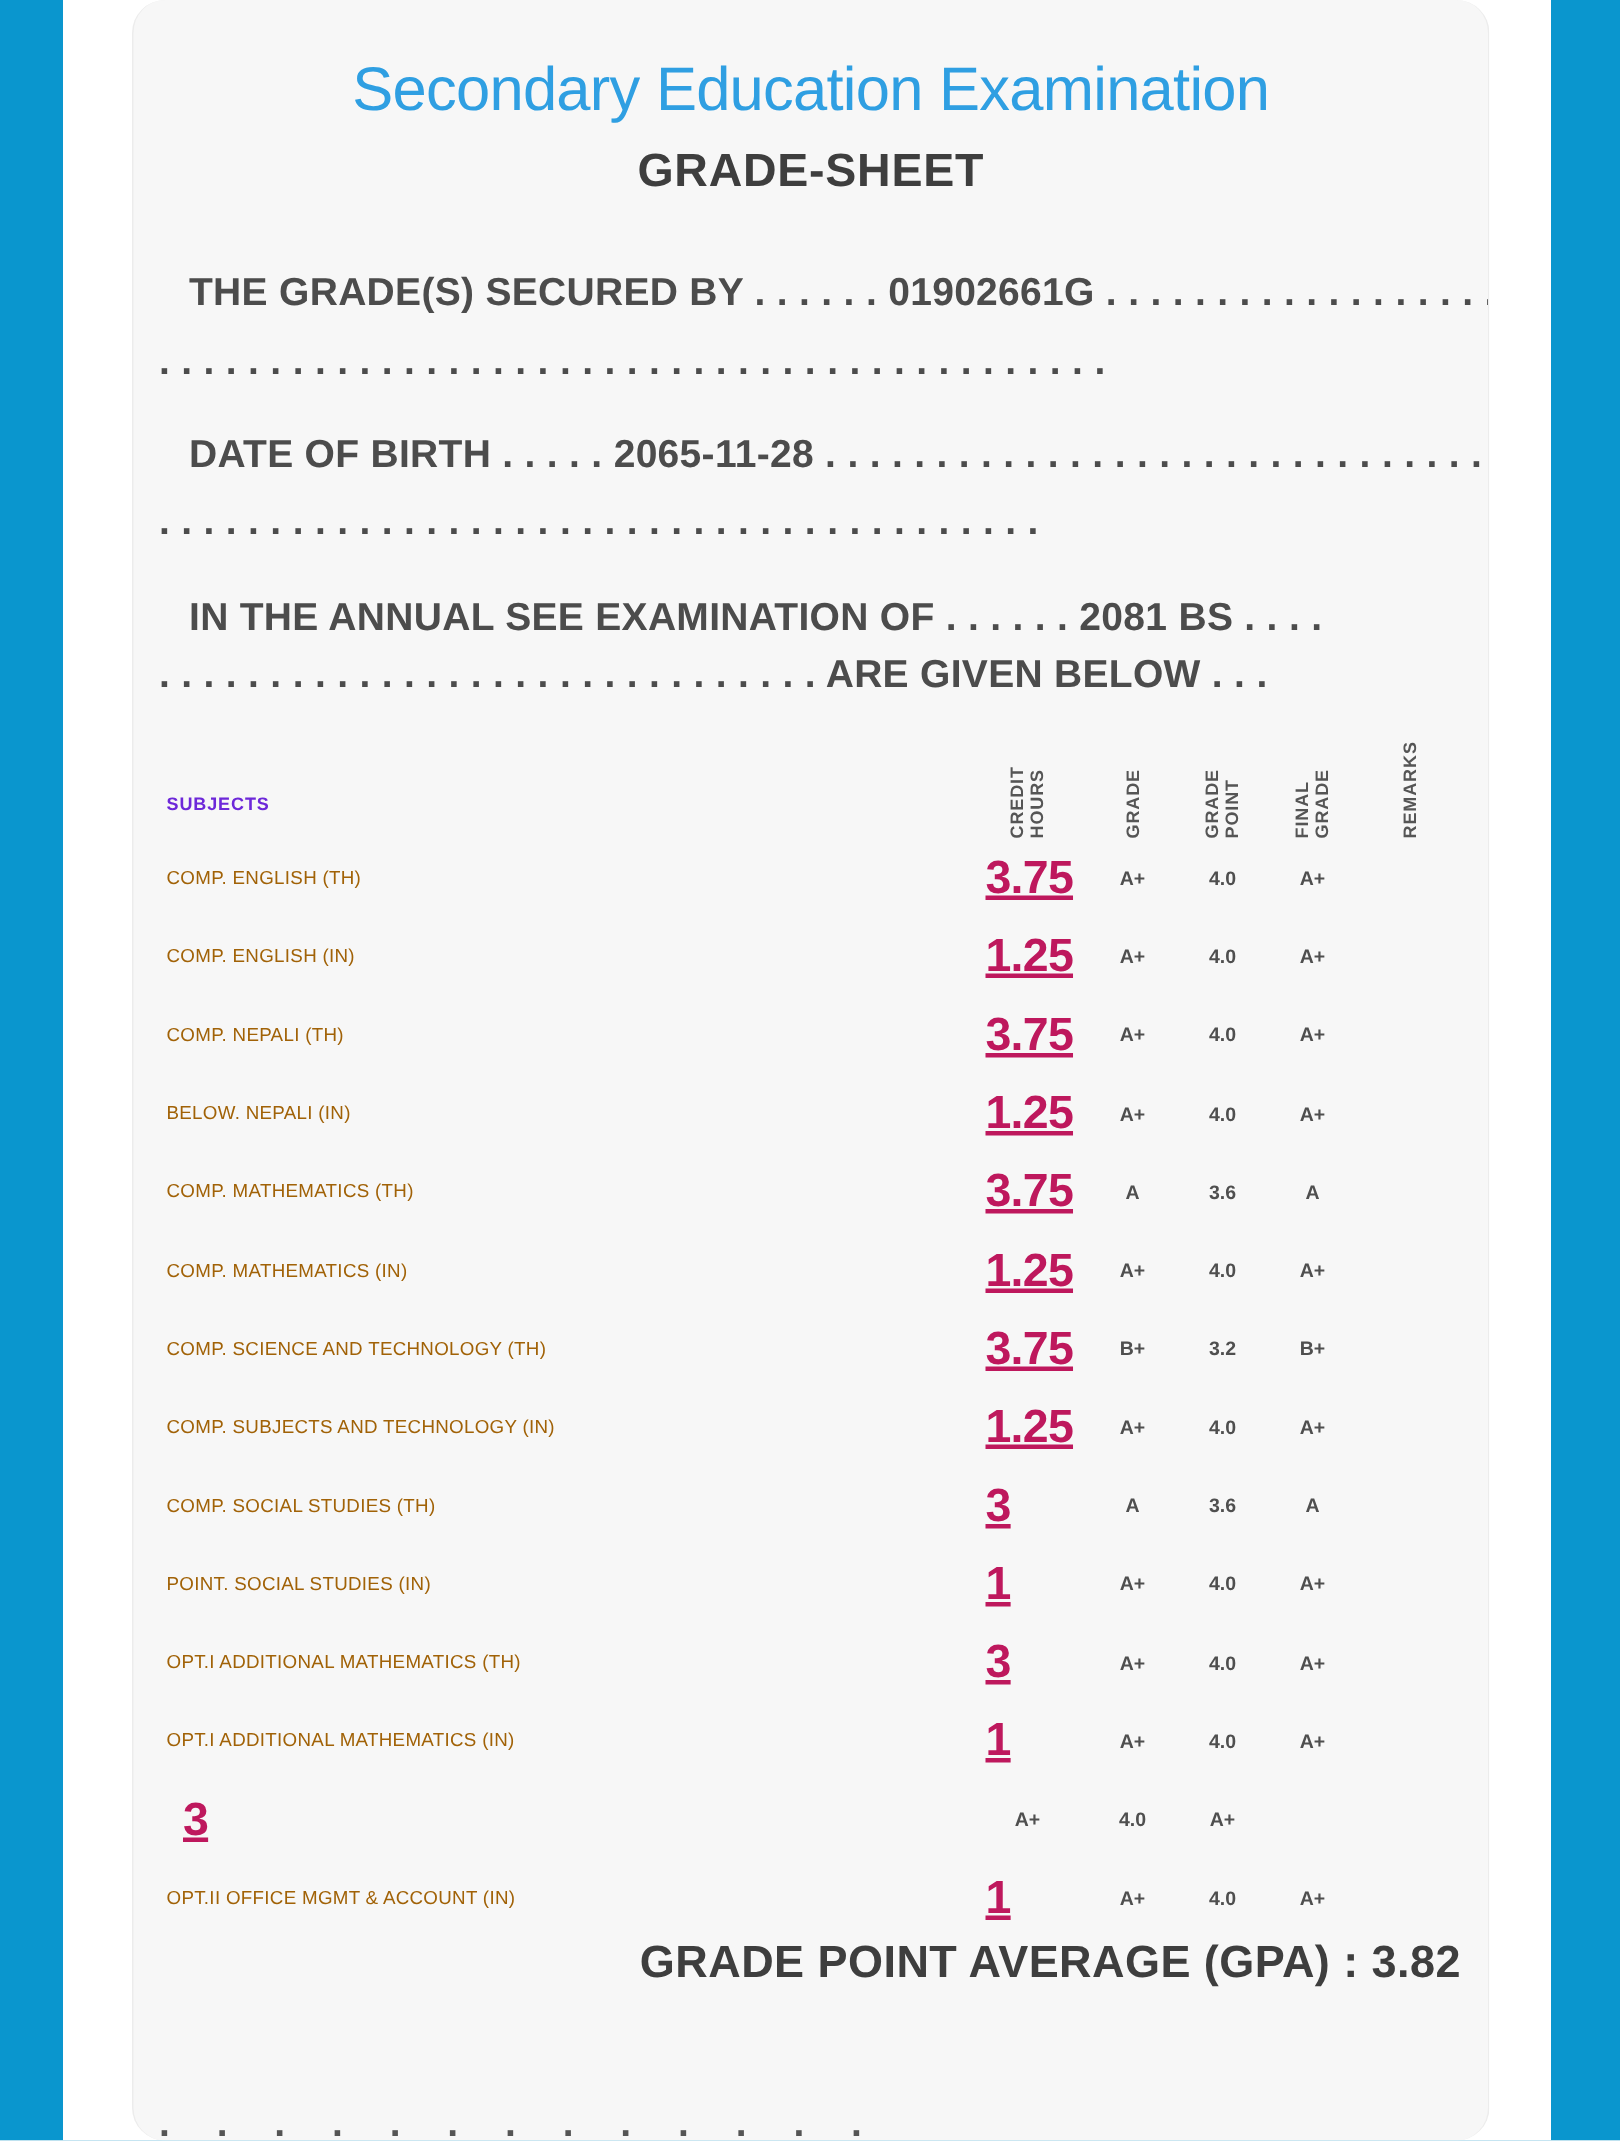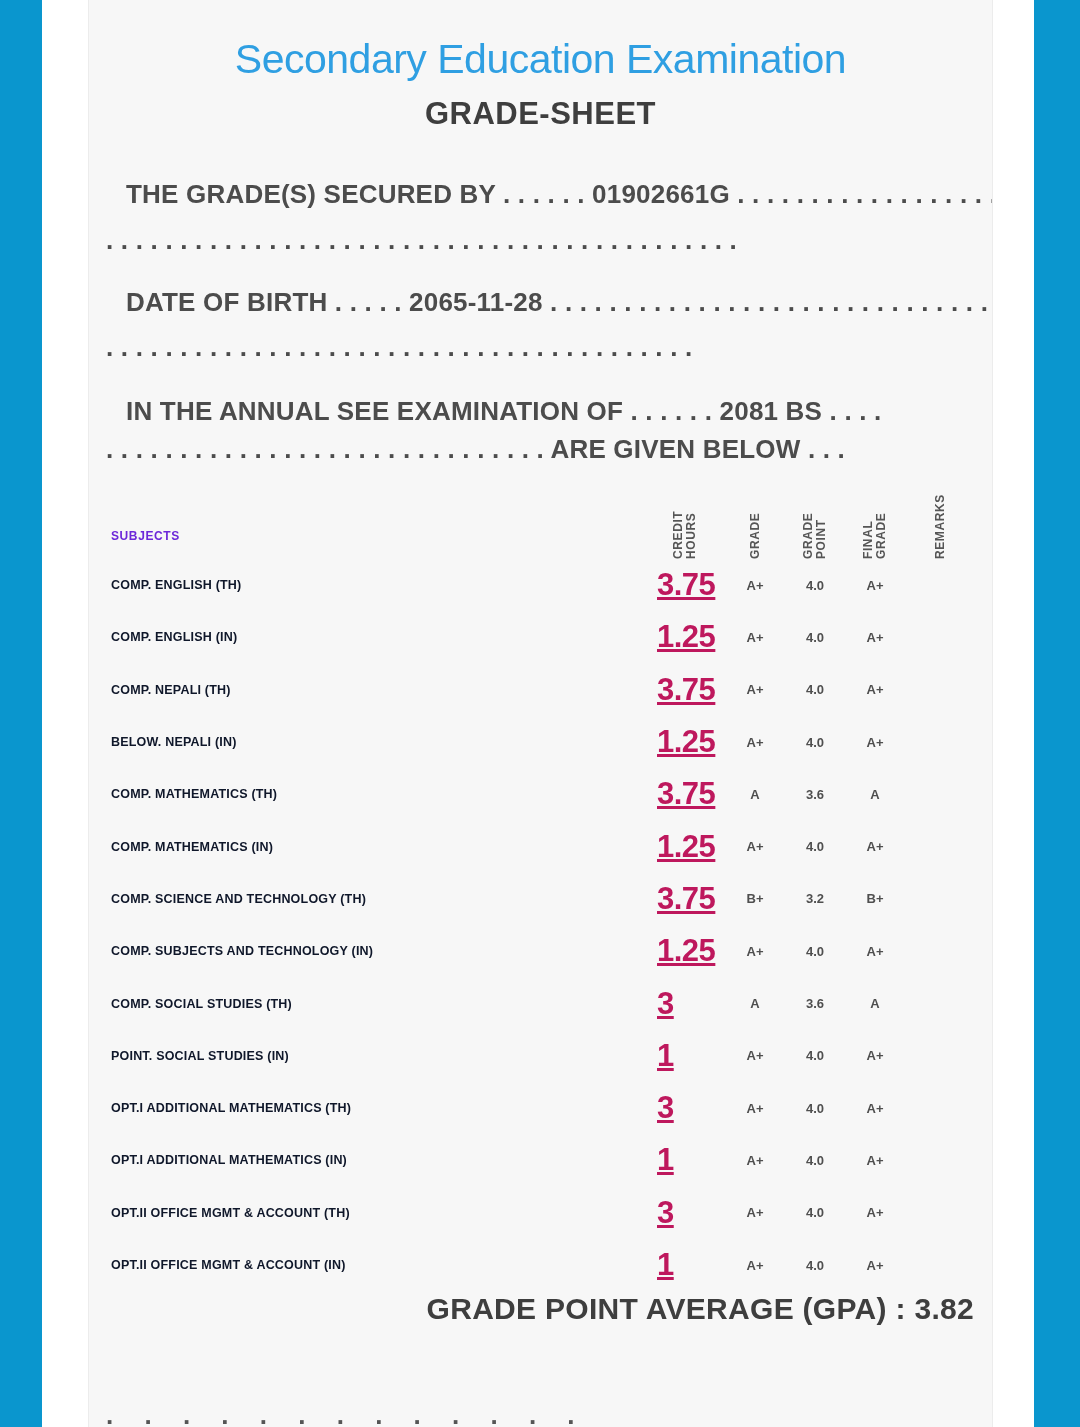--- a/index.html
+++ b/index.html
@@ -8,21 +8,21 @@
     position:relative; width:1080px; height:1427px;
     background:#0a96ce; overflow:hidden;
   }
   .page {
     position:absolute; left:42px; top:0; width:992px; height:1427px;
     background:#ffffff;
   }
   .sheet {
     position:absolute; left:46px; top:0; width:905px; height:1427px;
     background:#f7f7f7; border-left:1px solid #ececec; border-right:1px solid #ececec;
-    box-sizing:border-box; overflow:hidden;
+    box-sizing:border-box; overflow:hidden;border-radius:22px;
   }
   .title {
     margin-top:36px; text-align:center;
     font-size:41px; line-height:46px; font-weight:400;
     color:#2f9fe2; letter-spacing:-0.5px;
   }
   .subtitle {
     margin-top:14px; text-align:center;
     font-size:31px; line-height:36px; font-weight:700;
     color:#3e3e3e; letter-spacing:0.5px;
@@ -55,21 +55,21 @@
     letter-spacing:0.6px; padding-bottom:16px;
   }
   .vhead {
     writing-mode:vertical-rl; transform:rotate(180deg);
     height:64px; margin:0 auto;
     font-size:12px; line-height:13px; font-weight:700;
     color:#555; letter-spacing:0.6px;
   }
   .row { height:52.3px; }
   .subj {
-    font-size:12.5px; font-weight:700; color:#0f172a; letter-spacing:0.2px;
+    font-size:12.5px; font-weight:400; color:#a16207; letter-spacing:0.2px;
   }
   .credit {
     font-size:31px; font-weight:700; color:#be185d;
     text-align:left; padding-left:11px; letter-spacing:-0.5px;text-decoration:underline;
   }
   .small {
     font-size:13px; font-weight:700; color:#4f4f4f; text-align:center;
   }
   .gpa {
     margin-right:18px; text-align:right;
@@ -213,21 +213,20 @@
   <div class="grid row">
     <div class="subj">OPT.I ADDITIONAL MATHEMATICS (IN)</div>
     <div class="credit">1</div>
     <div class="small">A+</div>
     <div class="small">4.0</div>
     <div class="small">A+</div>
     <div class="small"></div>
   </div>
 
   <div class="grid row">
-    <div class="subj">OPT.II OFFICE MGMT &amp; ACCOUNT (TH)</div>
     <div class="credit">3</div>
     <div class="small">A+</div>
     <div class="small">4.0</div>
     <div class="small">A+</div>
     <div class="small"></div>
   </div>
 
   <div class="grid row">
     <div class="subj">OPT.II OFFICE MGMT &amp; ACCOUNT (IN)</div>
     <div class="credit">1</div>

